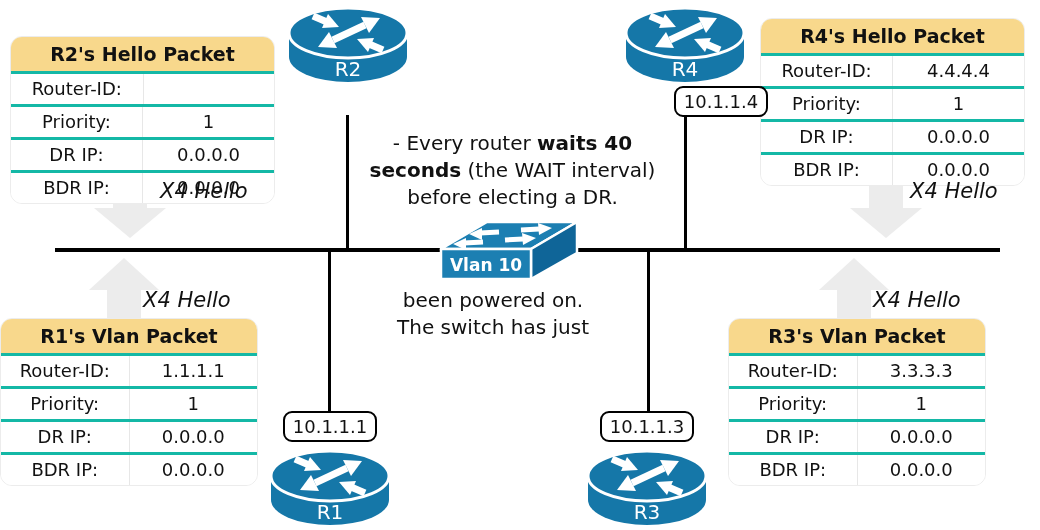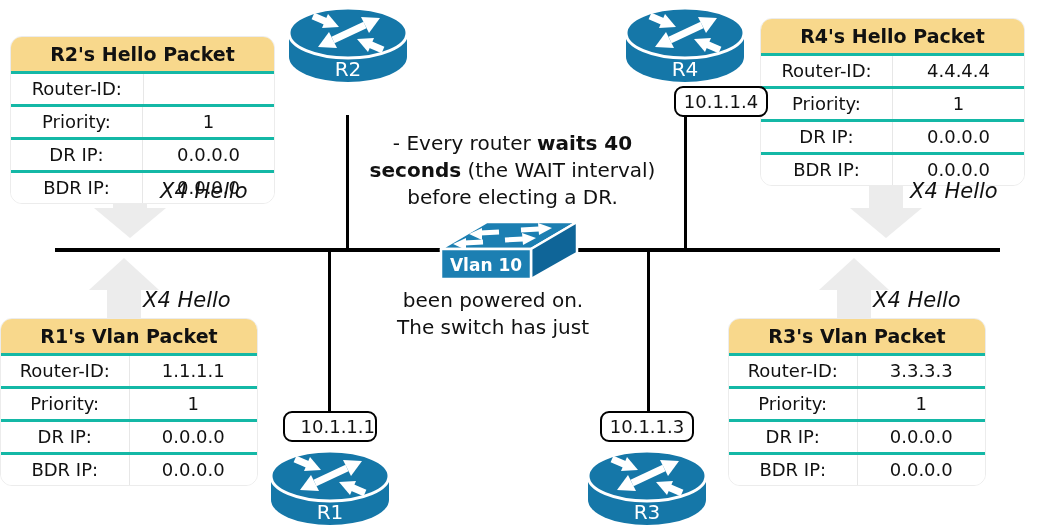--- a/index.html
+++ b/index.html
@@ -41,21 +41,21 @@
   .router.r2{left:285px;top:5px;}
   .router.r4{left:622px;top:5px;}
   .router.r1{left:267px;top:448px;}
   .router.r3{left:584px;top:448px;}
   .router text{font-family:"DejaVu Sans","Liberation Sans",sans-serif;}
 
   .ipbox{position:absolute;z-index:4;background:#fff;border:2px solid #000;border-radius:9px;
          width:94px;height:31px;line-height:28px;text-align:center;font-size:18px;box-sizing:border-box;}
   .ipbox.r2{left:301px;top:86px;}
   .ipbox.r4{left:638px;top:86px;margin-left:36px;}
-  .ipbox.r1{left:283px;top:411px;text-align:right;}
+  .ipbox.r1{left:283px;top:411px;}
   .ipbox.r3{left:600px;top:411px;}
 
   .switchbox{position:absolute;left:433px;top:217px;z-index:3;}
   .switchbox text{font-family:"DejaVu Sans","Liberation Sans",sans-serif;}
 
   .note{position:absolute;text-align:center;font-size:20px;line-height:27px;z-index:2;}
   .note.wait{left:320px;top:130px;width:385px;}
   .note.sw{left:368px;top:287px;width:250px;}
 </style>
 </head>

